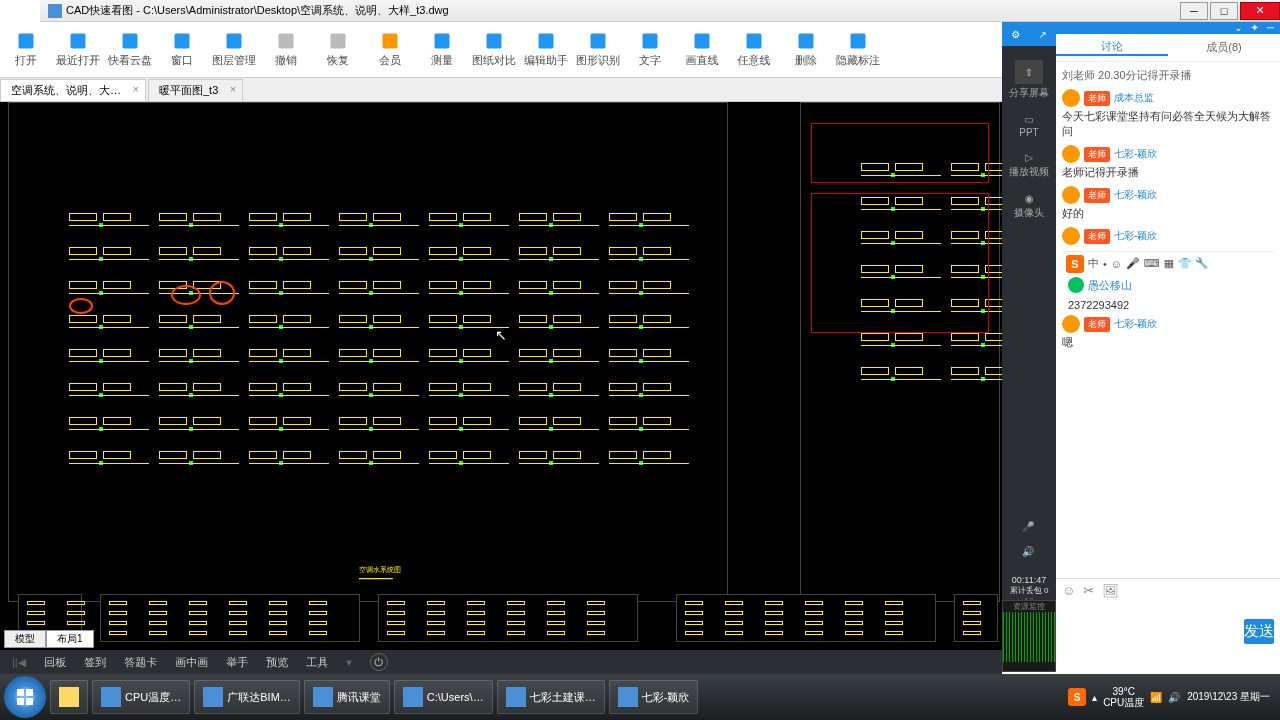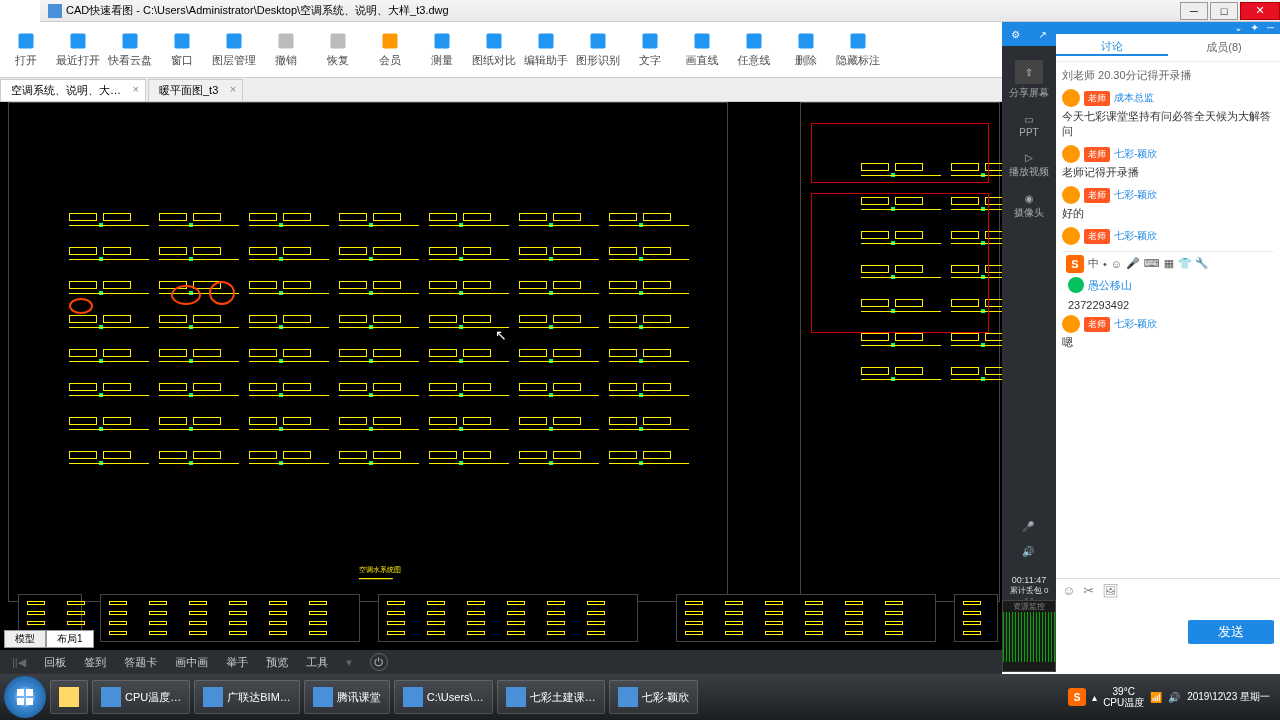--- a/index.html
+++ b/index.html
@@ -50,21 +50,21 @@
 .msg .txt { color:#333; margin-top:2px; font-size:11px; }
 .imebar { height:24px; display:flex; gap:4px; align-items:center; padding:0 4px; color:#555; border-top:1px solid #eee; }
 .imebar .sogou { width:18px; height:18px; background:#ff6a00; color:#fff; display:flex; align-items:center; justify-content:center; font-weight:bold; font-size:11px; border-radius:3px; }
 .imehint { font-size:10px; color:#888; text-align:right; padding:2px 6px; }
 .qqrow { padding:4px 6px; font-size:11px; color:#333; }
 .wx { display:flex; align-items:center; gap:4px; padding:2px 6px; }
 .wx .wxicon { width:16px; height:16px; background:#07c160; border-radius:50%; }
 .wx .wxname { color:#1e88e5; font-size:11px; }
 .chat-input { height:72px; border-top:1px solid #ddd; position:relative; }
 .chat-input .tools { display:flex; gap:8px; padding:4px 6px; color:#888; font-size:13px; }
-.chat-input .sendbtn { position:absolute; right:6px; bottom:6px; background:#1e88e5; color:#fff; padding:3px 30px; font-size:13px; border-radius:2px; cursor:pointer; }
+.chat-input .sendbtn { position:absolute; right:6px; bottom:6px; background:#1e88e5; color:#fff; padding:3px 0; font-size:15px; border-radius:2px; cursor:pointer; }
 
 .bottombar { position:absolute; bottom:46px; left:0; width:1002px; height:24px; background:#2b2f33; color:#ccc; font-size:11px; display:flex; align-items:center; gap:18px; padding:0 12px; }
 .bottombar .bb { cursor:pointer; }
 .bottombar .pwr { width:18px; height:18px; border:1px solid #666; border-radius:50%; display:flex; align-items:center; justify-content:center; }
 
 .taskbar { position:absolute; bottom:0; left:0; width:1280px; height:46px; background:linear-gradient(#3a3f44,#1b1e21); display:flex; align-items:center; padding:0 4px; color:#fff; font-size:11px; }
 .taskbar .start { width:42px; height:42px; border-radius:50%; background:radial-gradient(circle,#5bb0ff,#0a4b8a); display:flex; align-items:center; justify-content:center; }
 .taskbar .tbitem { height:34px; min-width:60px; padding:0 8px; margin-left:4px; background:rgba(255,255,255,0.08); border:1px solid rgba(255,255,255,0.15); display:flex; align-items:center; gap:4px; border-radius:2px; cursor:pointer; }
 .taskbar .tbicon { width:20px; height:20px; }
 .taskbar .tray { margin-left:auto; display:flex; align-items:center; gap:6px; padding-right:6px; font-size:10px; }

